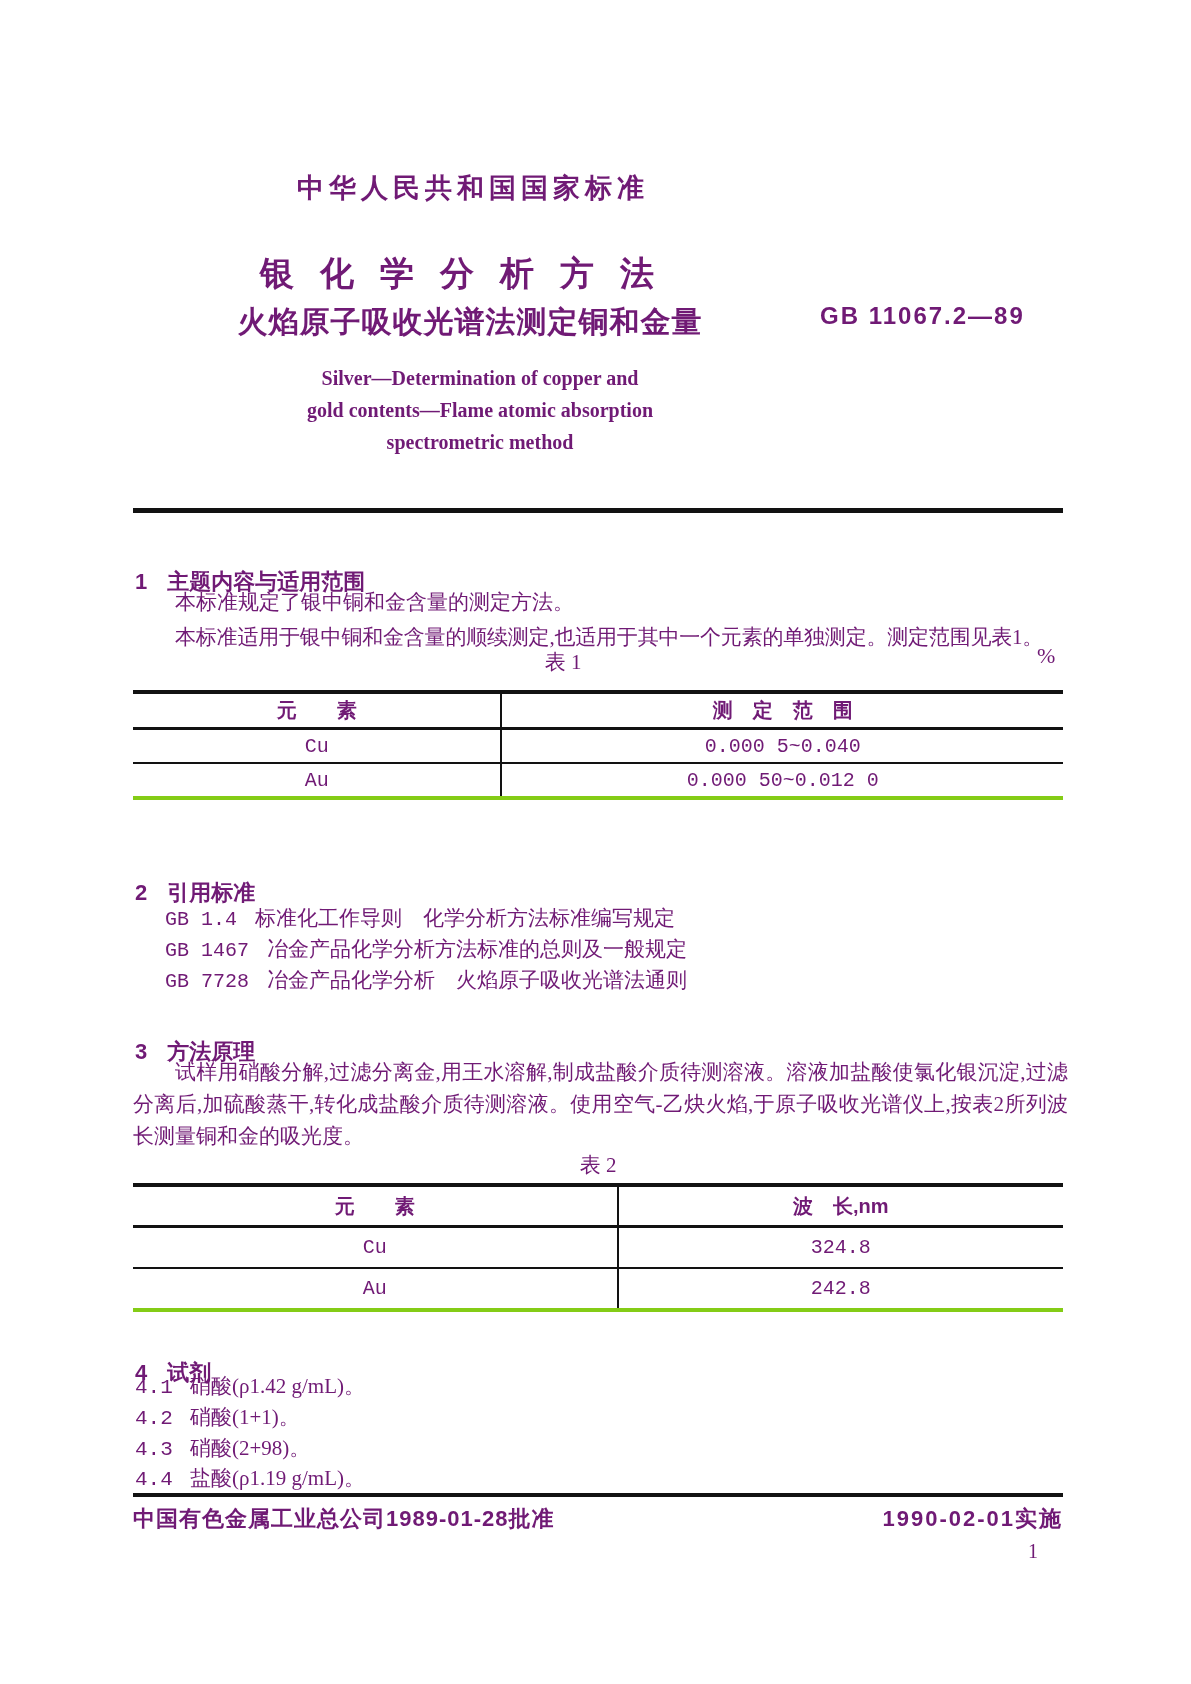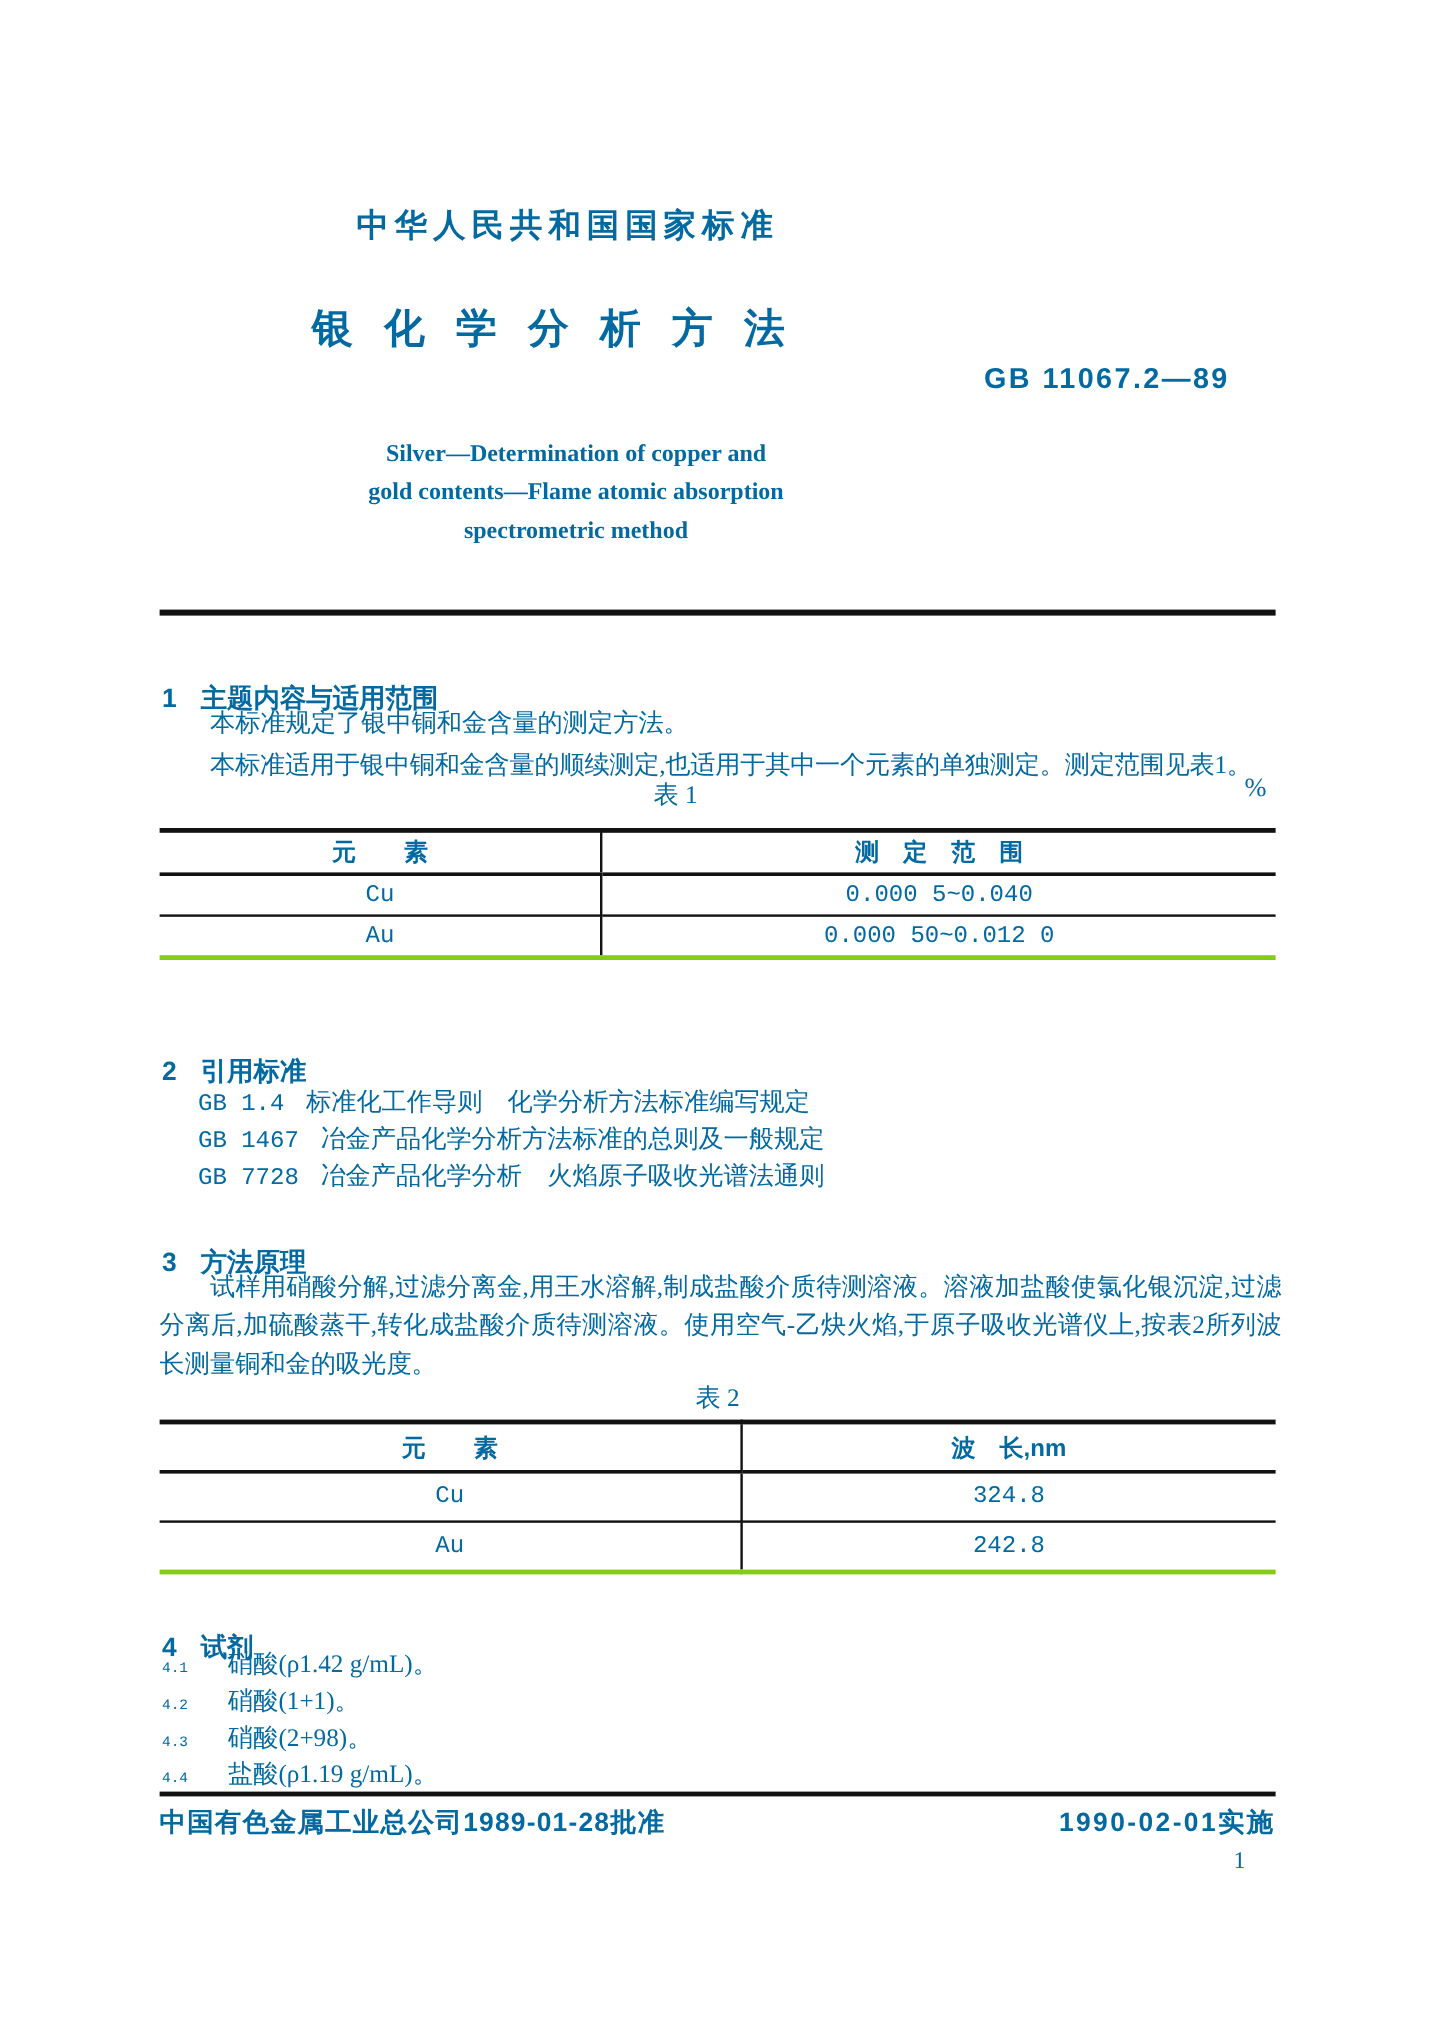--- a/index.html
+++ b/index.html
@@ -5,21 +5,21 @@
   html, body {
     margin: 0;
     padding: 0;
     background: #ffffff;
   }
   .page {
     position: relative;
     width: 1191px;
     height: 1684px;
     background: #ffffff;
-    color: #0369a1;
+    color: #701a75;
     font-family: "Liberation Serif", "DejaVu Serif", serif;
     overflow: hidden;
   }
 
   
   .std-label {
     position: absolute;
     top: 170px; left: 297px;
     font-family: "Liberation Sans", sans-serif;
     font-weight: bold;
@@ -176,21 +176,21 @@
   .reagent {
     position: absolute;
     left: 135px;
     font-size: 21px;
     white-space: nowrap;
   }
   .reagent .rnum {
     display: inline-block;
     width: 55px;
     font-family: "Liberation Mono", monospace;
-    font-size: 12px;
+    font-size: 21px;
   }
   .rg1 { top: 1372px; }
   .rg2 { top: 1403px; }
   .rg3 { top: 1434px; }
   .rg4 { top: 1464px; }
 
   
   .footer-left {
     position: absolute;
     top: 1504px; left: 133px;
@@ -216,20 +216,21 @@
     font-size: 20px;
   }
 </style>
 </head>
 <body>
 
 <div class="page">
 
   <div class="std-label">中华人民共和国国家标准</div>
   <div class="title-cn">银化学分析方法</div>
+  <div class="subtitle-cn">火焰原子吸收光谱法测定铜和金量</div>
   <div class="gb-code">GB 11067.2—89</div>
   <div class="title-en">
     <div>Silver—Determination of copper and</div>
     <div>gold contents—Flame atomic absorption</div>
     <div>spectrometric method</div>
   </div>
 
   <div class="rule-top"></div>
 
   <div class="sec-heading sec1">

